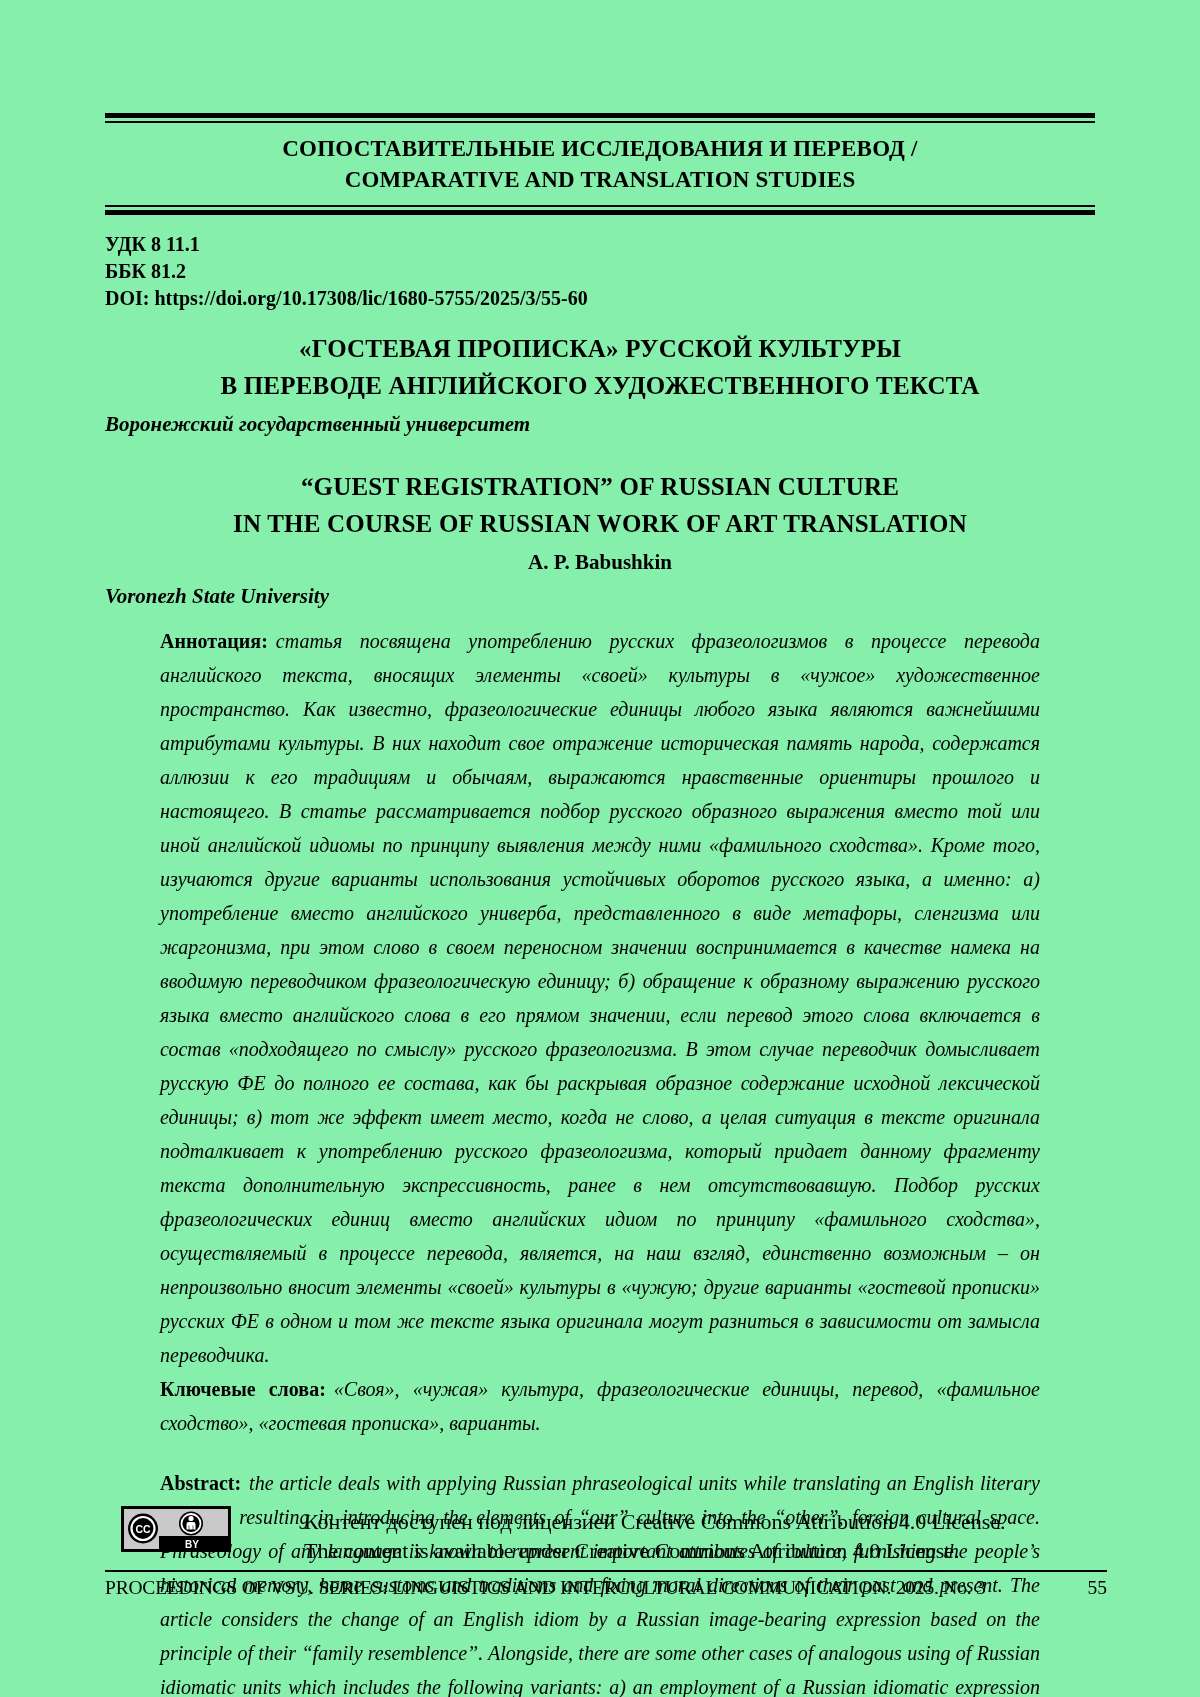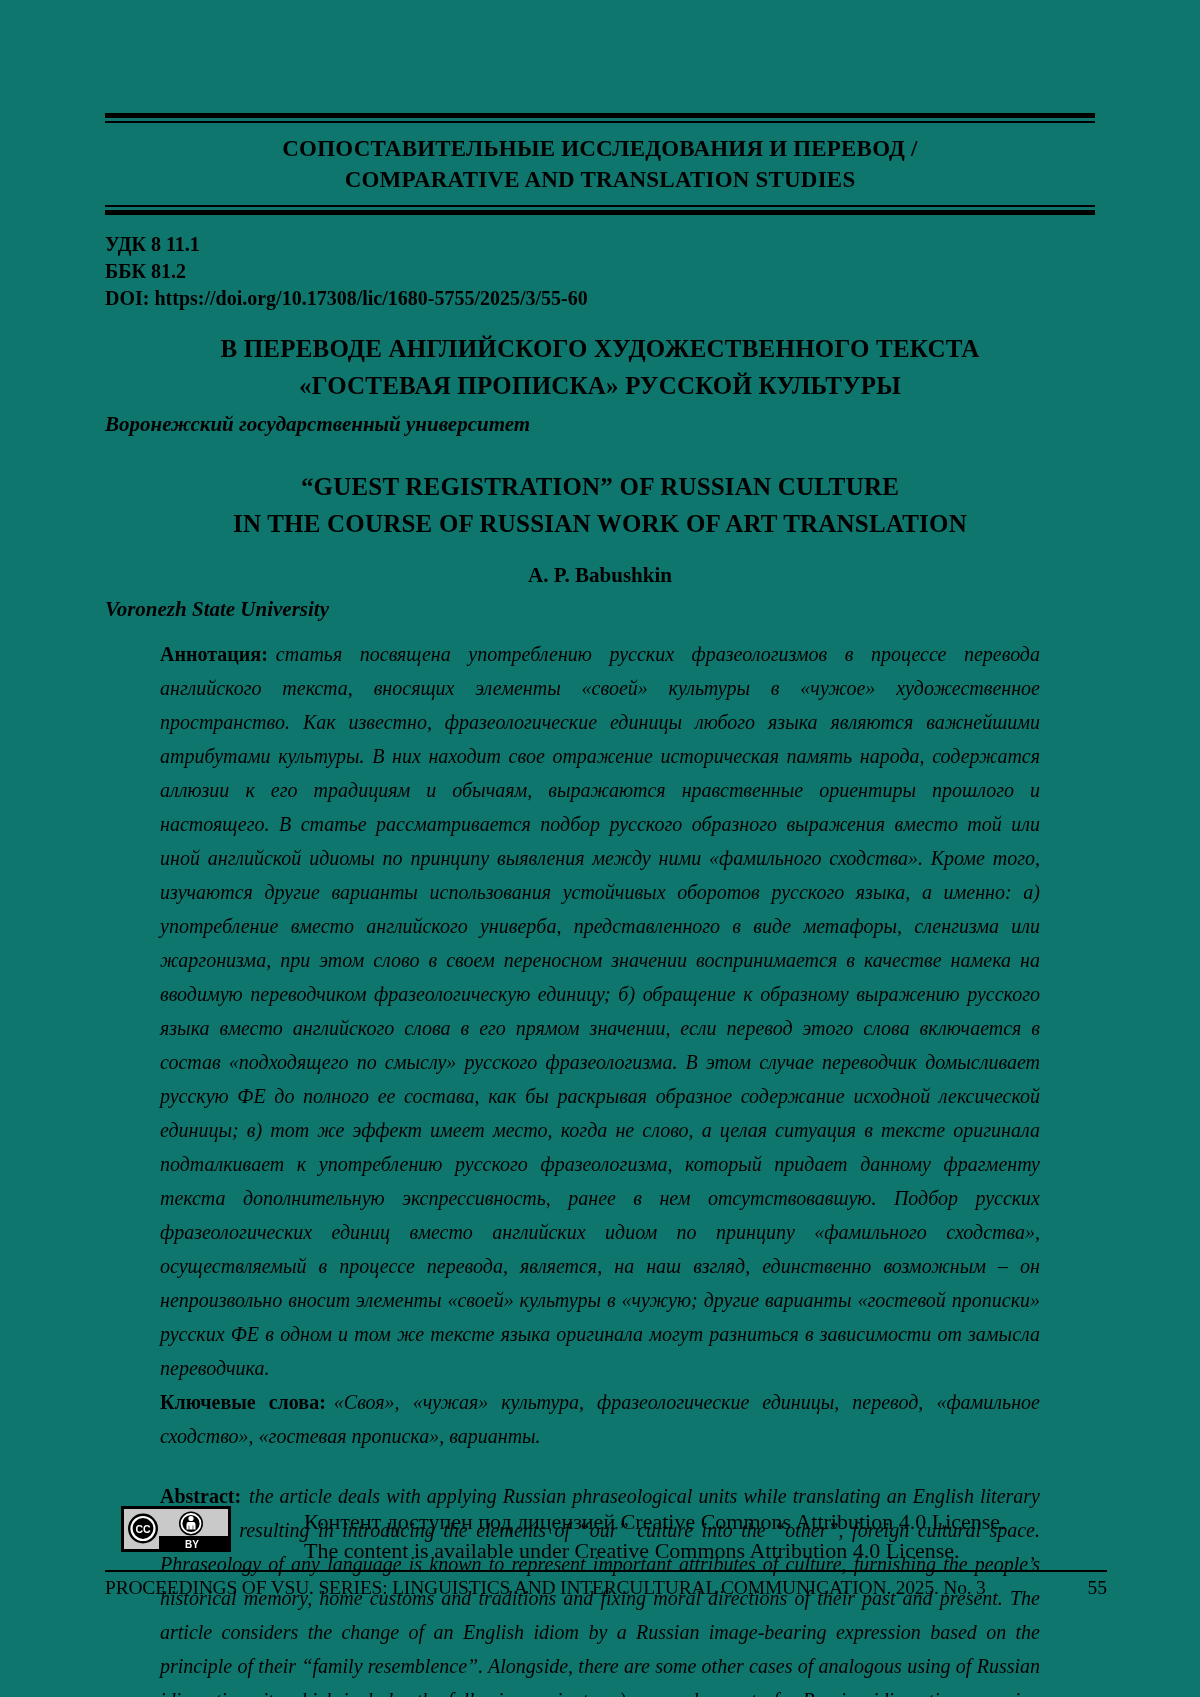--- a/index.html
+++ b/index.html
@@ -1,20 +1,20 @@
 <!DOCTYPE html>
 <html lang="ru"><head>
 <meta charset="utf-8">
 <style>
   html, body { margin: 0; padding: 0; background: #ffffff; }
   .page {
     position: relative;
     width: 1200px;
     height: 1697px;
-    background: #0f766e;
+    background: #86efac;
     color: #000;
     font-family: "Liberation Serif", "DejaVu Serif", serif;
     overflow: hidden;
   }
   .content {
     position: absolute;
     left: 105px;
     right: 105px;
     top: 113px;
   }
@@ -41,21 +41,21 @@
   .title {
     text-align: center;
     font-weight: bold;
     font-size: 25px;
     line-height: 37px;
     letter-spacing: 0.2px;
   }
   .title-ru { margin-top: 18px; }
   .title-en { margin-top: 30px; }
   .author {
-    margin-top: 19px;
+    margin-top: 6px;
     text-align: center;
     font-weight: bold;
     font-size: 21px;
     line-height: 28px;
   }
   .affiliation {
     margin-top: 6px;
     text-align: left;
     font-weight: bold;
     font-style: italic;
@@ -125,22 +125,22 @@
       <div class="rule-thick"></div>
     </div>
 
     <div class="meta">
       <div>УДК 8 11.1</div>
       <div>ББК 81.2</div>
       <div>DOI: https://doi.org/10.17308/lic/1680-5755/2025/3/55-60</div>
     </div>
 
     <div class="title title-ru">
+      <div>«ГОСТЕВАЯ ПРОПИСКА» РУССКОЙ КУЛЬТУРЫ</div>
       <div>В ПЕРЕВОДЕ АНГЛИЙСКОГО ХУДОЖЕСТВЕННОГО ТЕКСТА</div>
-      <div>«ГОСТЕВАЯ ПРОПИСКА» РУССКОЙ КУЛЬТУРЫ</div>
     </div>
     <div class="affiliation">Воронежский государственный университет</div>
 
     <div class="title title-en">
       <div>“GUEST REGISTRATION” OF RUSSIAN CULTURE</div>
       <div>IN THE COURSE OF RUSSIAN WORK OF ART TRANSLATION</div>
     </div>
     <div class="author">A. P. Babushkin</div>
     <div class="affiliation">Voronezh State University</div>
 

